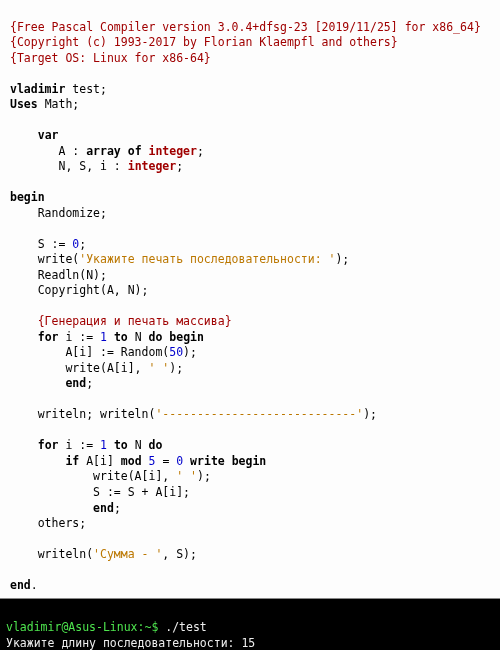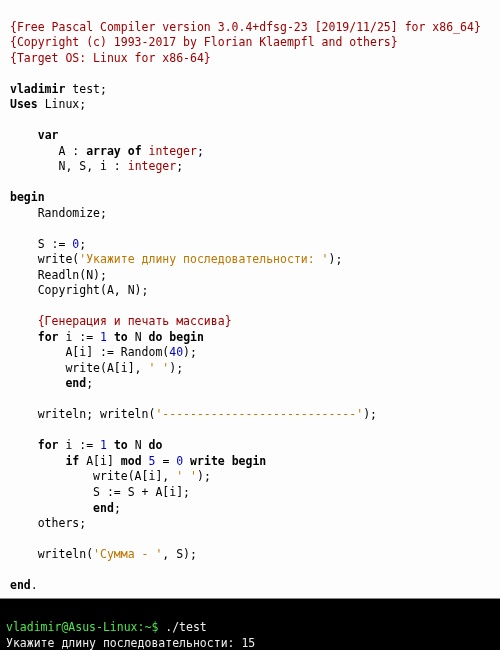--- a/index.html
+++ b/index.html
@@ -11,21 +11,21 @@
     width: 500px;
     background: #fdfdfd;
   }
   .code-pane {
     background: #fdfdfd;
     color: #000;
     padding: 4px 2px 4px 10px;
     white-space: pre;
   }
   .kw { color: #000; font-weight: bold; }
-  .ty { color: #a00000; font-weight: normal; }
+  .ty { color: #a00000; font-weight: bold; }
   .cm { color: #a00000; }
   .st { color: #bb7700; }
   .nu { color: #0000cc; }
 
   .terminal {
     background: #000;
     color: #eee;
     padding: 6px 4px 6px 6px;
     white-space: pre;
     border-top: 1px solid #888;
@@ -36,37 +36,37 @@
 </style>
 </head>
 <body>
 
 <div class="code-pane">
 <span class="cm">{Free Pascal Compiler version 3.0.4+dfsg-23 [2019/11/25] for x86_64}</span>
 <span class="cm">{Copyright (c) 1993-2017 by Florian Klaempfl and others}</span>
 <span class="cm">{Target OS: Linux for x86-64}</span>
 
 <span class="kw">vladimir</span><span> test;</span>
-<span class="kw">Uses</span><span> Linux;</span>
+<span class="kw">Uses</span><span> Math;</span>
 
     <span class="kw">var</span>
 <span>       A : </span><span class="kw">array of</span><span class="ty"> integer</span><span>;</span>
 <span>       N, S, i : </span><span class="ty">integer</span><span>;</span>
 
 <span class="kw">begin</span>
 <span>    Randomize;</span>
 
 <span>    S := </span><span class="nu">0</span><span>;</span>
-<span>    write(</span><span class="st">'Укажите длину последовательности: '</span><span>);</span>
+<span>    write(</span><span class="st">'Укажите печать последовательности: '</span><span>);</span>
 <span>    Readln(N);</span>
 <span>    Copyright(A, N);</span>
 
 <span class="cm">    {Генерация и печать массива}</span>
 <span>    </span><span class="kw">for</span><span> i := </span><span class="nu">1</span><span> </span><span class="kw">to</span><span> N </span><span class="kw">do</span><span> </span><span class="kw">begin</span>
-<span>        A[i] := Random(</span><span class="nu">40</span><span>);</span>
+<span>        A[i] := Random(</span><span class="nu">50</span><span>);</span>
 <span>        write(A[i], </span><span class="st">' '</span><span>);</span>
 <span>        </span><span class="kw">end</span><span>;</span>
 
 <span>    writeln; writeln(</span><span class="st">'----------------------------'</span><span>);</span>
 
 <span>    </span><span class="kw">for</span><span> i := </span><span class="nu">1</span><span> </span><span class="kw">to</span><span> N </span><span class="kw">do</span>
 <span>        </span><span class="kw">if</span><span> A[i] </span><span class="kw">mod</span><span> </span><span class="nu">5</span><span> = </span><span class="nu">0</span><span> </span><span class="kw">write</span><span> </span><span class="kw">begin</span>
 <span>            write(A[i], </span><span class="st">' '</span><span>);</span>
 <span>            S := S + A[i];</span>
 <span>            </span><span class="kw">end</span><span>;</span>

